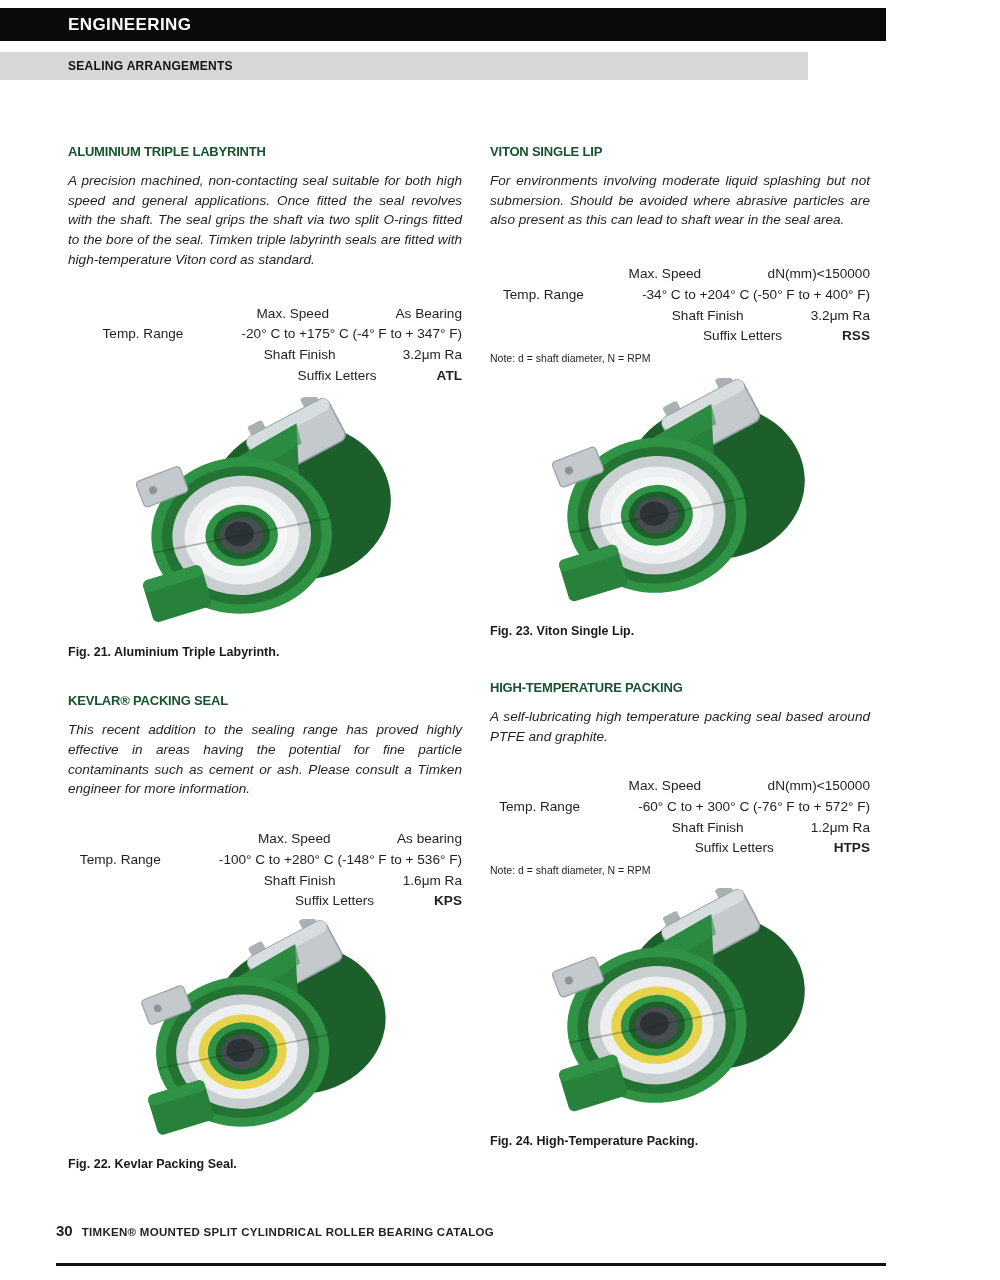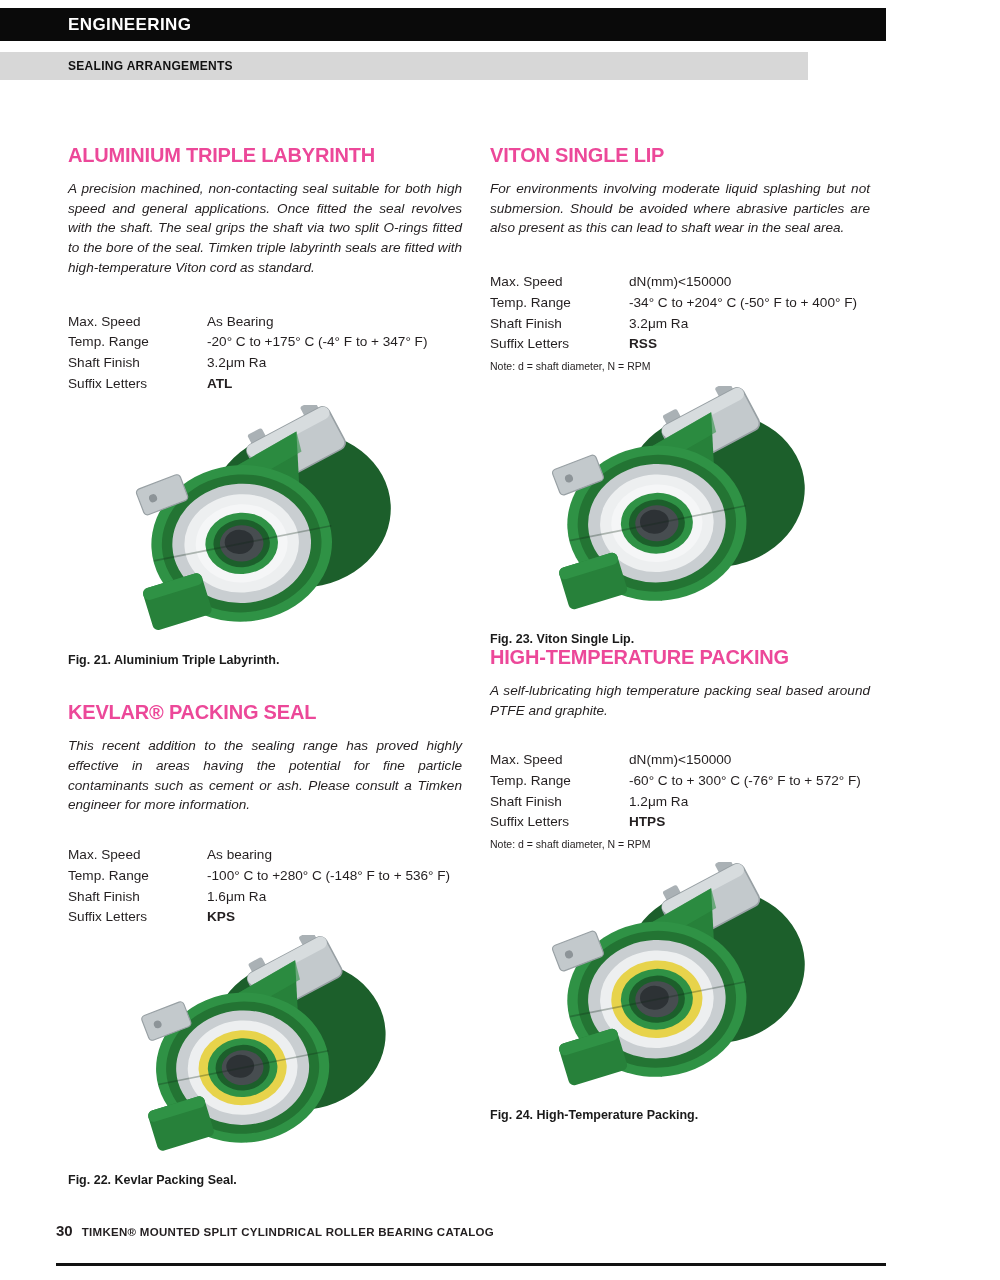--- a/index.html
+++ b/index.html
@@ -26,39 +26,39 @@
   .bar-gray .hdr-subtitle {
     color:#111; font-weight:bold; font-size:12px; letter-spacing:.3px; margin-left:68px;
   }
 
   
   .col { position:absolute; top:144px; }
   .col.left  { left:68px;  width:394px; }
   .col.right { left:490px; width:380px; }
 
   .sec-title {
-    font-size:20px; font-weight:bold; margin:0 0 12px 0; letter-spacing:-0.2px;
-    color:#ec4899;
+    font-size:13px; font-weight:bold; margin:0 0 12px 0; letter-spacing:-0.2px;
+    color:#14532d;
   }
   .body-text {
     font-size:13.6px; line-height:1.45; text-align:justify; margin:0; color:#231f20;font-style:italic;
   }
   .specs { font-size:13.6px; line-height:1.45; }
-  .spec-row { display:flex; margin:1px 0; }
+  .spec-row { display:flex; margin:1px 0;justify-content:flex-end; }
   .spec-label { flex:0 0 139px; width:139px; }
   .spec-value.bold { font-weight:bold; }
   .note { font-size:10.5px; margin-top:6px; color:#231f20; }
 
   figure { margin:0; }
   .art { display:flex; justify-content:center; align-items:center; }
   figcaption { font-size:12.5px; font-weight:bold; margin-top:6px; color:#1a1a1a; }
 
   
   .mt8{margin-top:8px}.mt12{margin-top:12px}.mt14{margin-top:14px}
-  .mt30{margin-top:30px}.mt34{margin-top:34px}.mt42{}
+  .mt30{margin-top:30px}.mt34{margin-top:34px}.mt42{margin-top:42px}
 
   
   .footer { position:absolute; left:56px; top:1222px; width:830px; }
   .footer-inner {
     display:flex; align-items:baseline; gap:9px;
     border-bottom:3px solid #111; padding-bottom:24px;
   }
   .footer-page { font-size:15px; font-weight:bold; }
   .footer-text { font-size:11.5px; font-weight:bold; letter-spacing:.3px; }
 

